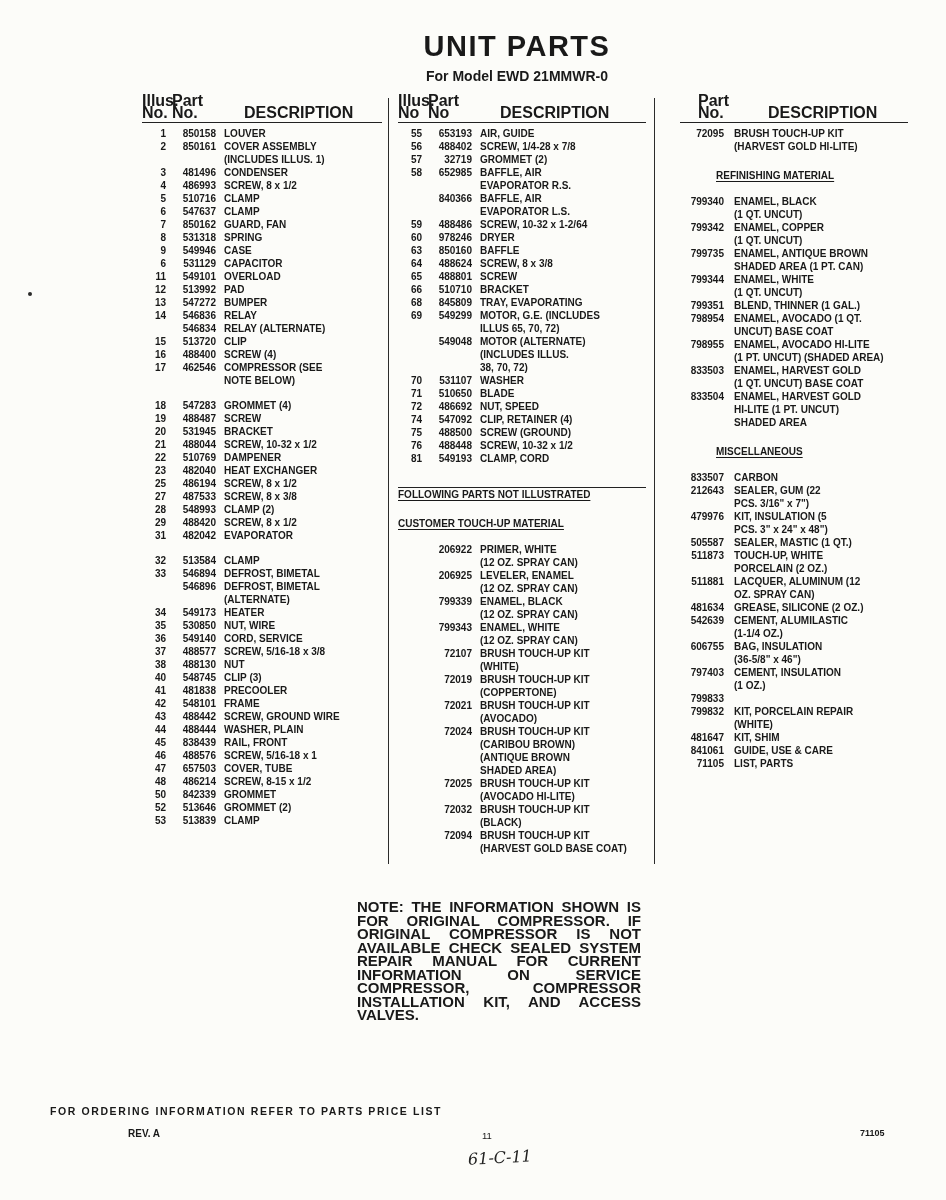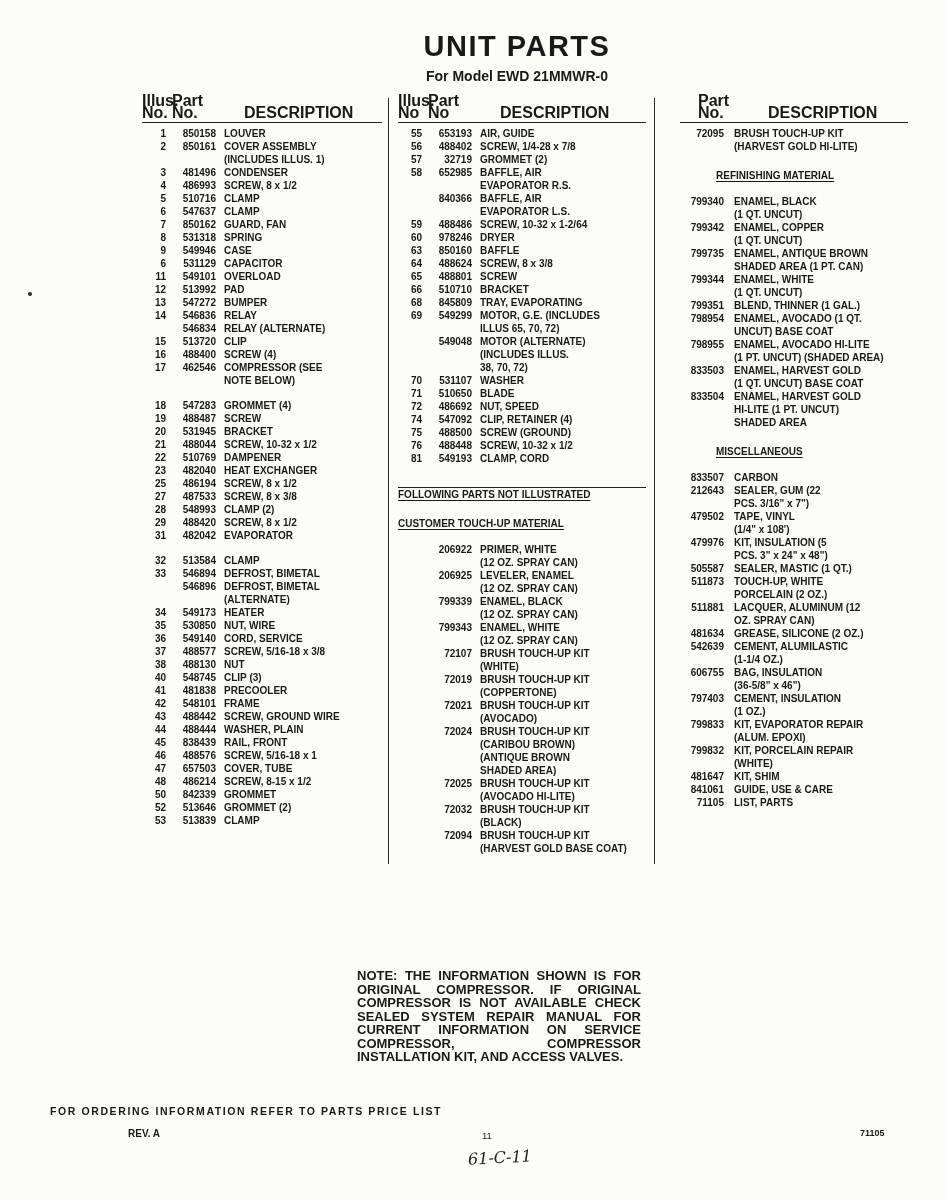--- a/index.html
+++ b/index.html
@@ -37,21 +37,21 @@
   #col3 .h-c1{width:18px}
   #col3 .h-desc{padding-left:22px}
   .hdr-rule{border-top:1.5px solid #222;margin:3px 0 4px}
 
   .sec-heading{font-size:10px;line-height:13px;margin:16px 0 13px}
   .sec-heading .u{text-decoration:underline;text-underline-offset:2px}
   .rule-above{border-top:1.5px solid #222;margin-top:22px}
   .indent{padding-left:36px}
   .spacer{height:12px}
 
-  #note{position:absolute;left:337px;top:969px;width:284px;font-size:13px;
+  #note{position:absolute;left:337px;top:900px;width:284px;font-size:15px;
         line-height:13.5px;text-align:justify;font-weight:700}
   #ordering{position:absolute;left:30px;top:1105px;width:912px;text-align:left;
         font-size:10.5px;letter-spacing:1.6px;font-weight:700}
   #footer-rev{position:absolute;left:108px;top:1128px;font-size:10px}
   #footer-page{position:absolute;left:462px;top:1130px;font-size:9.5px;font-weight:400}
   #footer-doc{position:absolute;left:840px;top:1128px;font-size:9px}
   #handwritten{position:absolute;left:448px;top:1148px;font-family:"DejaVu Serif",serif;
         font-style:italic;font-size:16px;font-weight:400;transform:rotate(-3deg);color:#222}
   #artifact{position:absolute;left:8px;top:292px;width:4px;height:4px;background:#2a2a2a;border-radius:50%}
 </style>
@@ -776,27 +776,20 @@
         </span>
       </div>
       <div class="prow">
         <span class="c-part">212643</span>
         <span class="c-desc">
           <div>SEALER, GUM (22</div>
           <div>PCS. 3/16" x 7")</div>
         </span>
       </div>
       <div class="prow">
-        <span class="c-part">479502</span>
-        <span class="c-desc">
-          <div>TAPE, VINYL</div>
-          <div>(1/4" x 108')</div>
-        </span>
-      </div>
-      <div class="prow">
         <span class="c-part">479976</span>
         <span class="c-desc">
           <div>KIT, INSULATION (5</div>
           <div>PCS. 3" x 24" x 48")</div>
         </span>
       </div>
       <div class="prow">
         <span class="c-part">505587</span>
         <span class="c-desc">
           <div>SEALER, MASTIC (1 QT.)</div>
@@ -838,24 +831,20 @@
       </div>
       <div class="prow">
         <span class="c-part">797403</span>
         <span class="c-desc">
           <div>CEMENT, INSULATION</div>
           <div>(1 OZ.)</div>
         </span>
       </div>
       <div class="prow">
         <span class="c-part">799833</span>
-        <span class="c-desc">
-          <div>KIT, EVAPORATOR REPAIR</div>
-          <div>(ALUM. EPOXI)</div>
-        </span>
       </div>
       <div class="prow">
         <span class="c-part">799832</span>
         <span class="c-desc">
           <div>KIT, PORCELAIN REPAIR</div>
           <div>(WHITE)</div>
         </span>
       </div>
       <div class="prow">
         <span class="c-part">481647</span>

